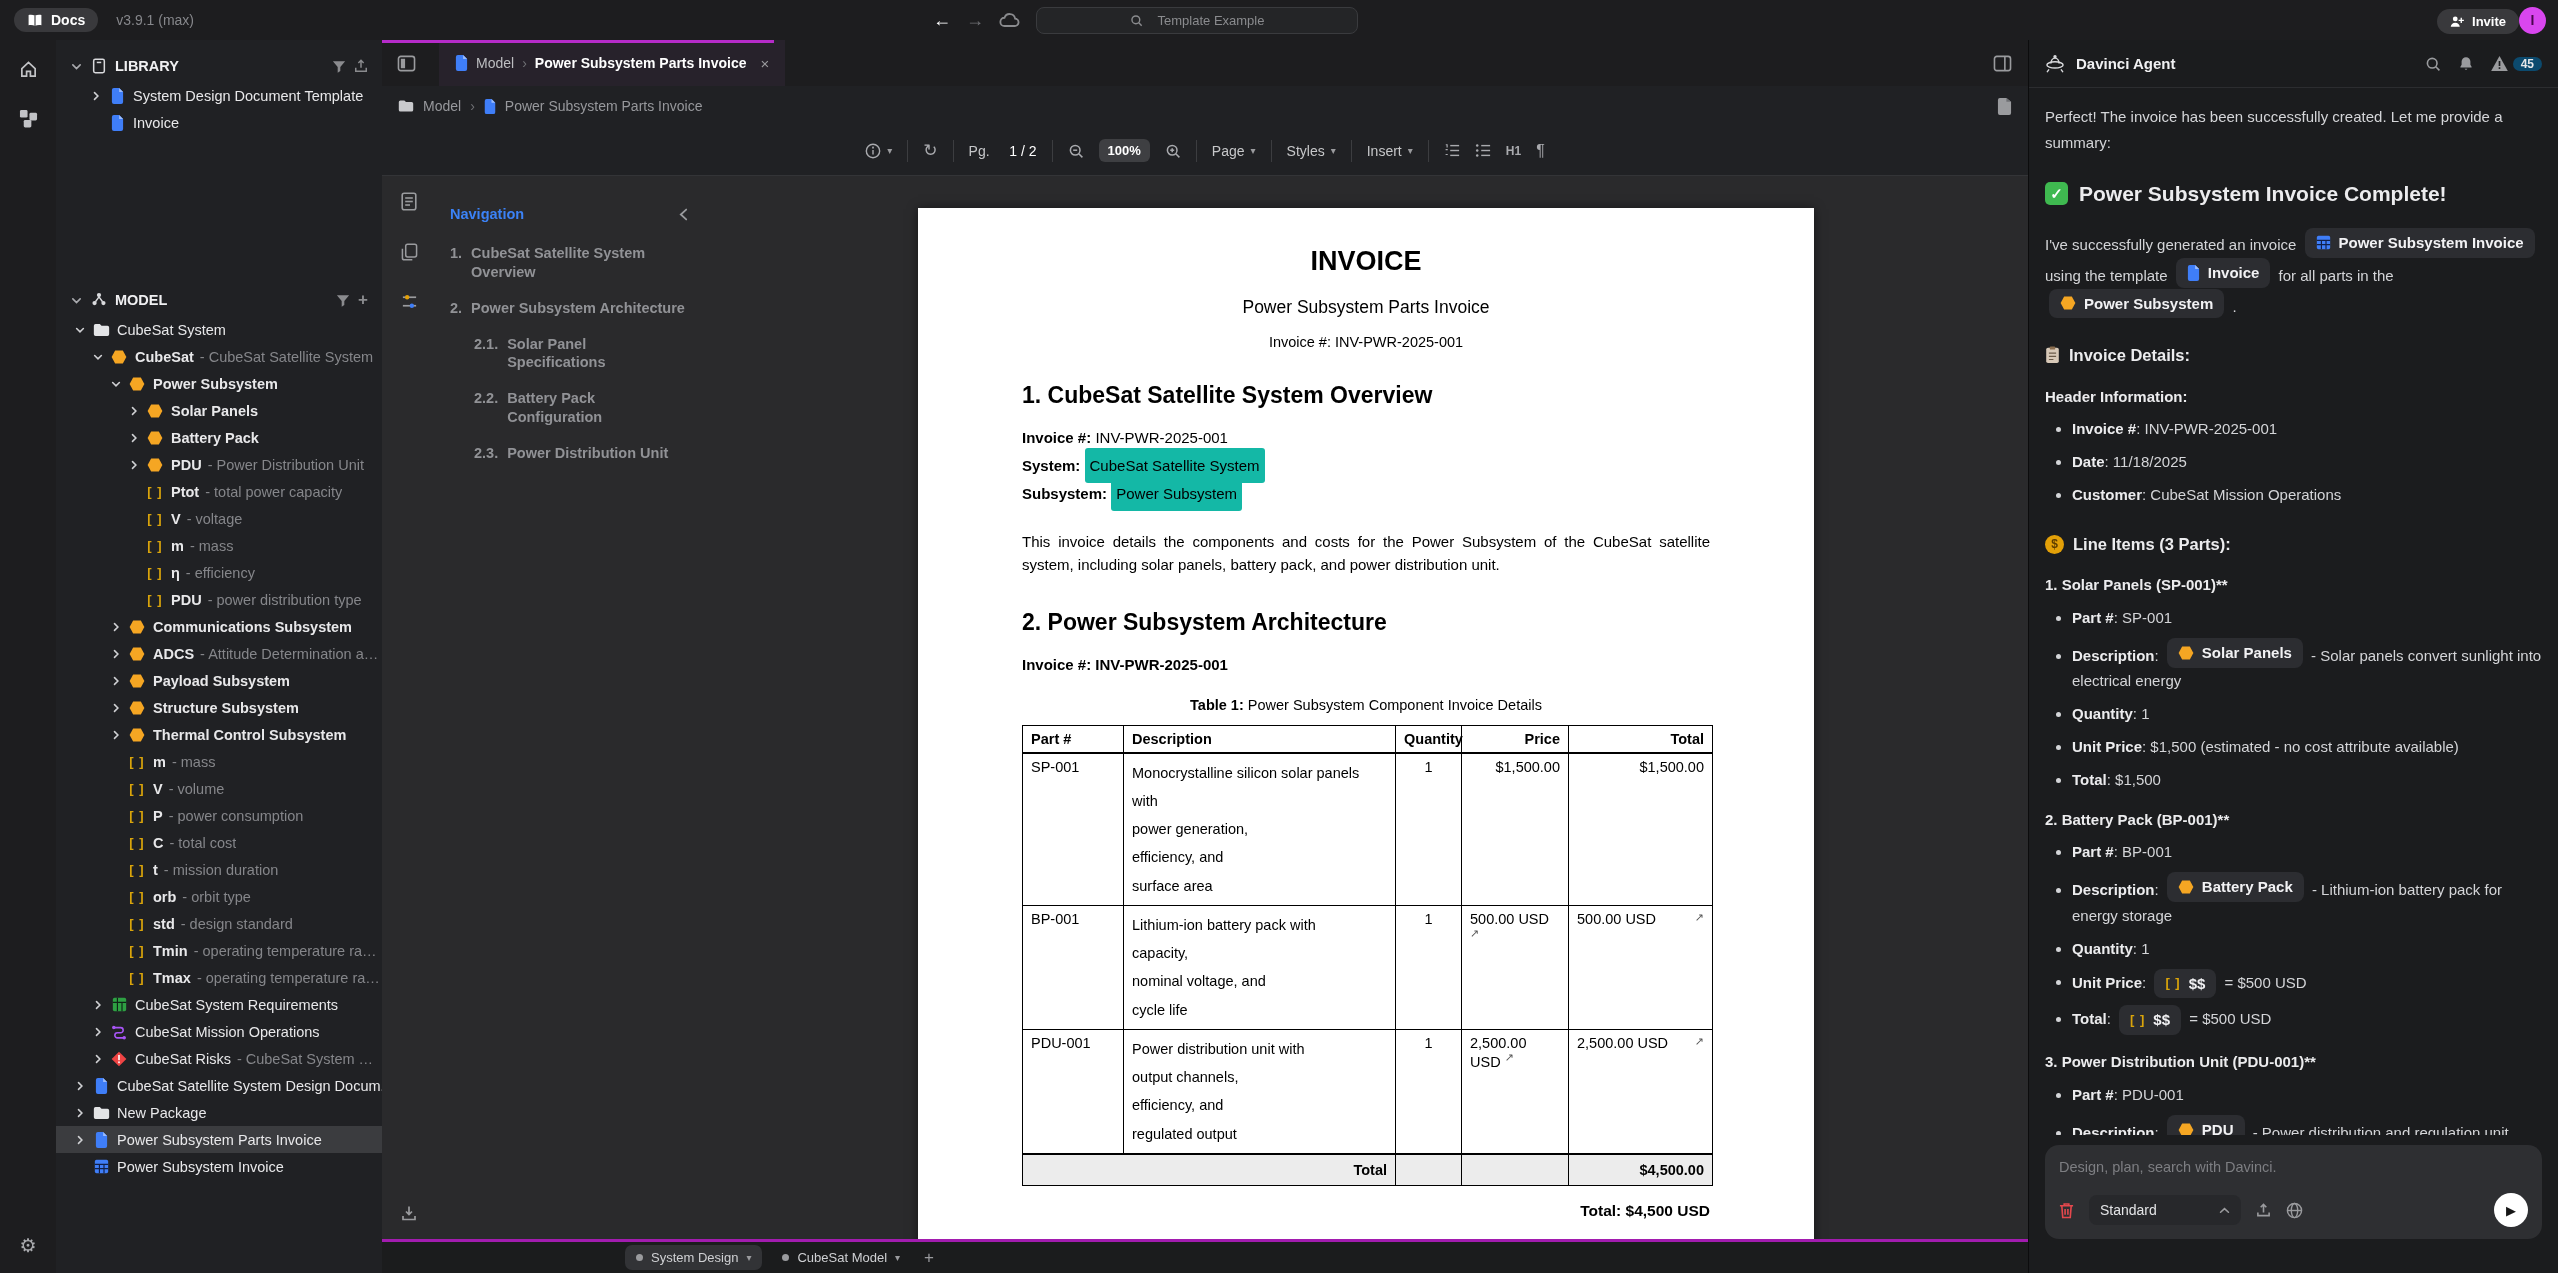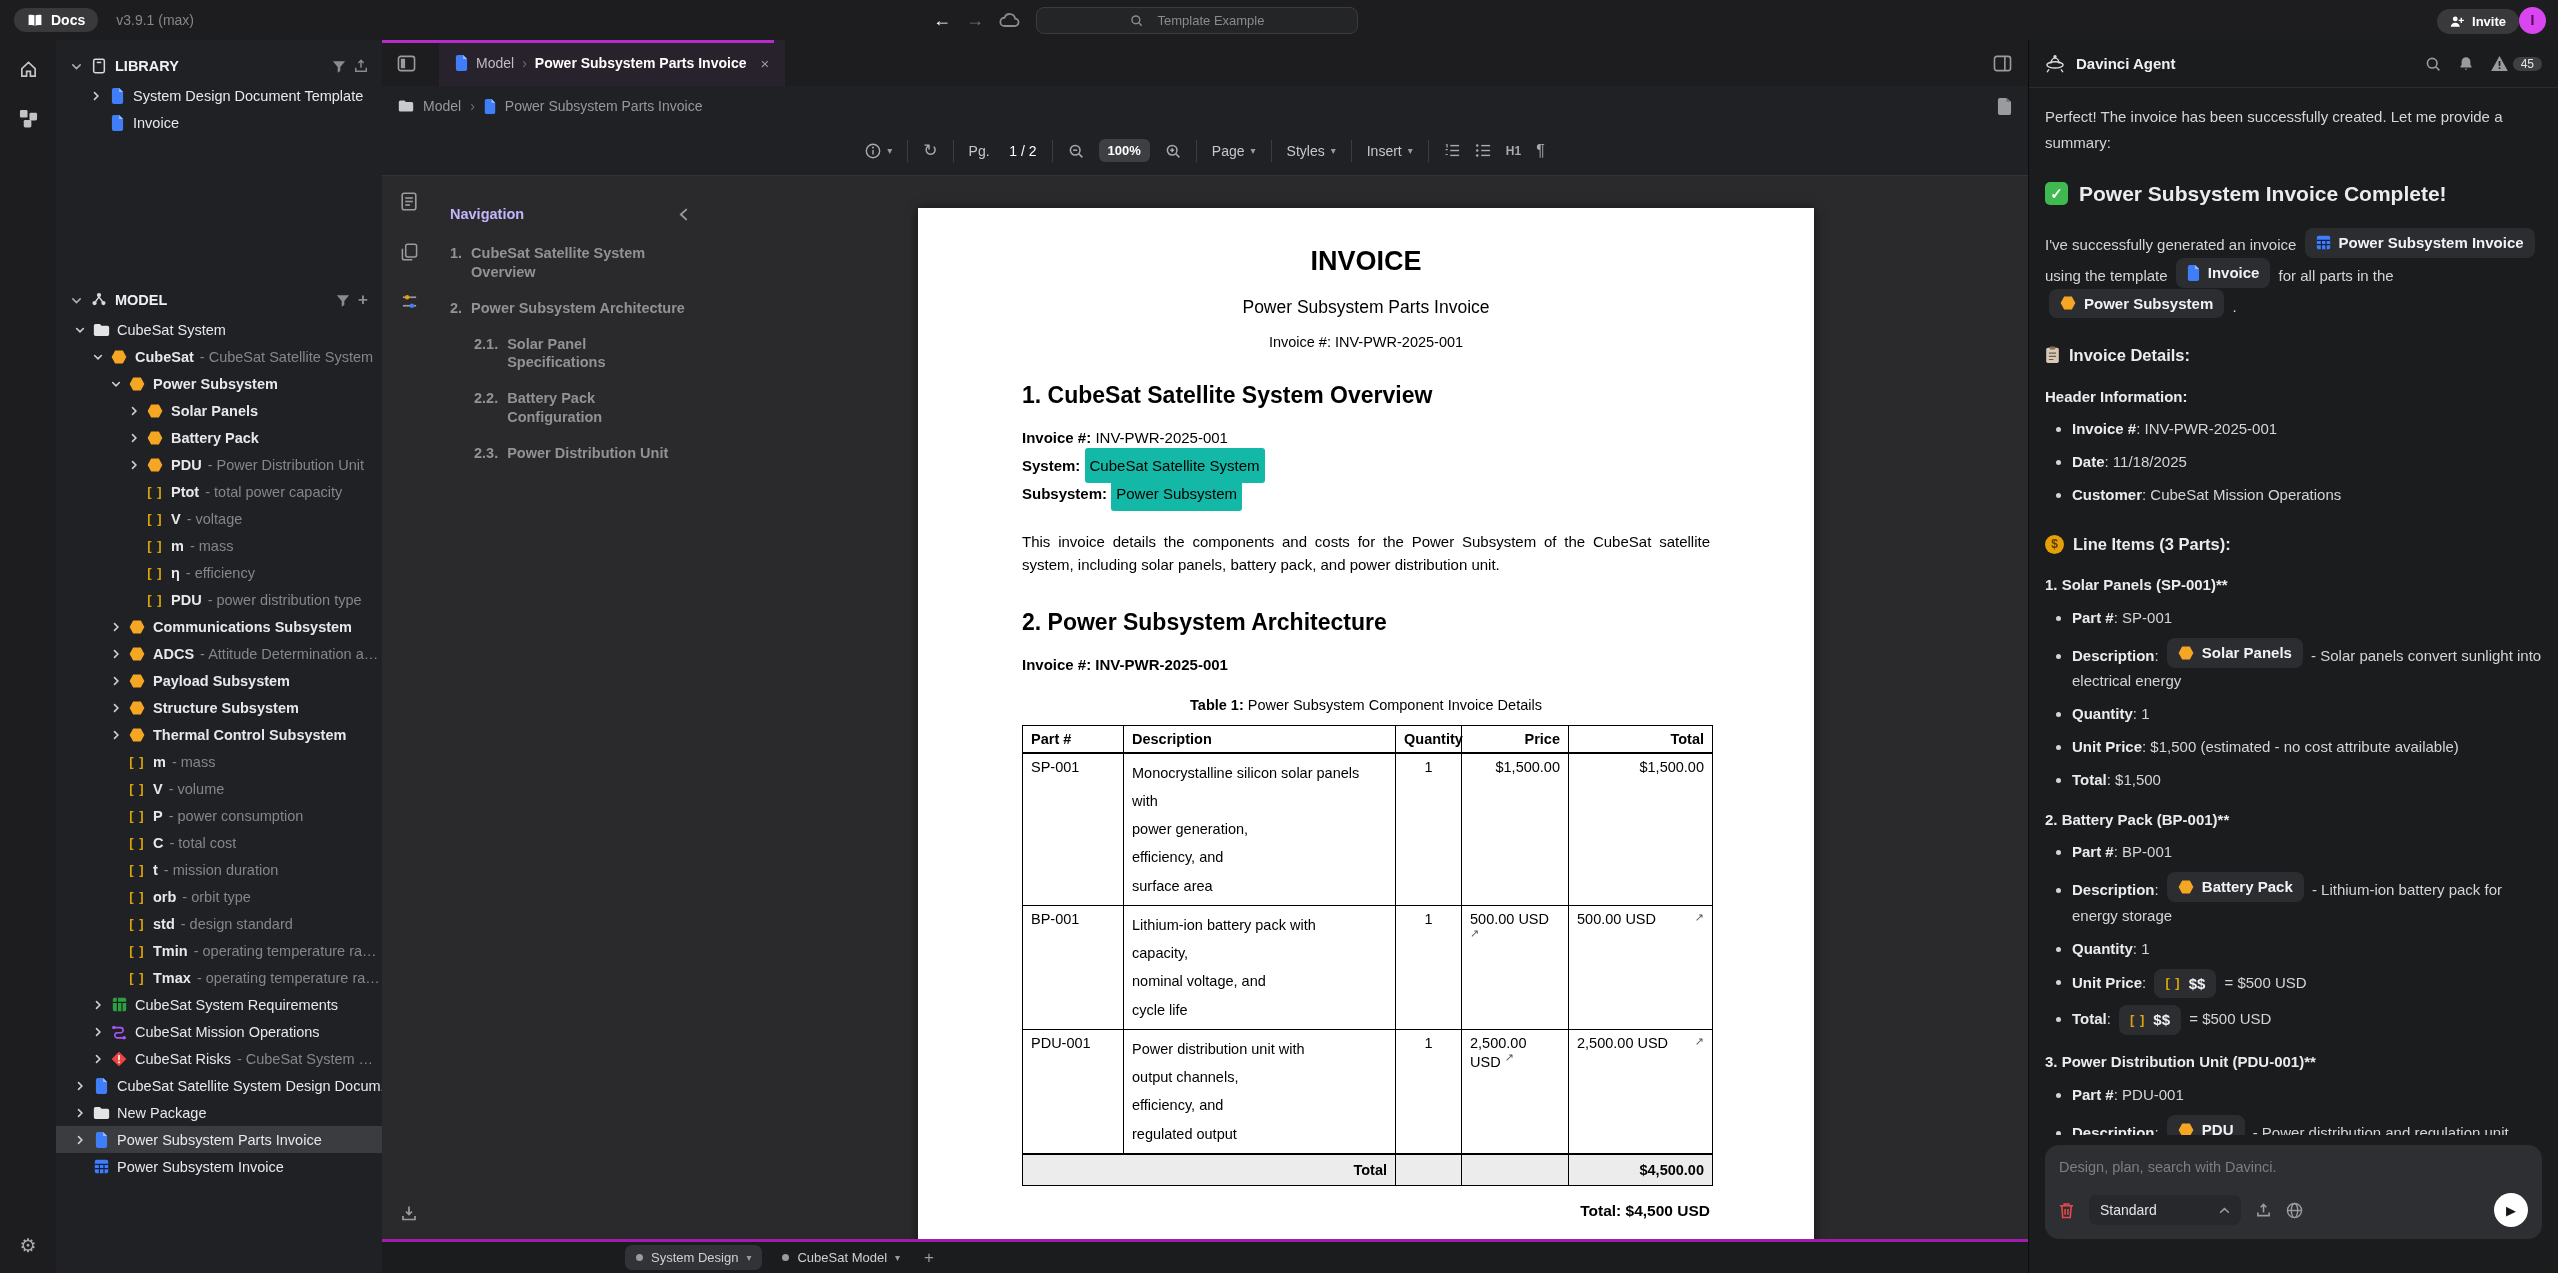--- a/index.html
+++ b/index.html
@@ -55,21 +55,21 @@
   .tb-item{display:flex;align-items:center;gap:6px}
   .zoom-box{background:#3e3f42;border-radius:6px;padding:4px 9px;font-weight:bold;font-size:13px;color:#fff}
   .caret{font-size:10px;color:#9a9b9e}
   .h1-glyph{font-weight:bold;font-size:12px;color:#a9aaae}
   .pilcrow{font-size:16px;color:#a9aaae}
 
   .canvas{flex:1;display:flex;overflow:hidden}
   .strip{width:54px;display:flex;flex-direction:column;align-items:center;padding:16px 0 18px;gap:32px}
   .strip .flexspace{flex:1}
   .navpanel{width:268px;padding:30px 16px 0 14px;flex:none}
-  .navhead{display:flex;align-items:center;justify-content:space-between;font-weight:bold;font-size:14.5px;color:#c4b5fd;margin-bottom:22px}
+  .navhead{display:flex;align-items:center;justify-content:space-between;font-weight:bold;font-size:14.5px;color:#3b82f6;margin-bottom:22px}
   .navitem{display:flex;gap:9px;font-weight:bold;font-size:14.5px;color:#919296;margin-bottom:17px;line-height:1.3}
   .navitem.lvl1{margin-left:24px}
   .pagewrap{flex:1;display:flex;justify-content:center;overflow:hidden}
   .page{width:896px;flex:none;height:fit-content;min-height:1080px;background:#fff;color:#000;margin-top:32px;padding:26px 104px 40px;box-shadow:0 1px 10px rgba(0,0,0,.5)}
 
   
   .d-h1{font-size:27px;font-weight:bold;text-align:center;margin:12px 0 20px}
   .d-sub{font-size:17.5px;text-align:center;margin-bottom:16px}
   .d-invc{font-size:14.5px;text-align:center;margin-bottom:28px}
   .d-h2{font-size:23px;font-weight:bold;margin:32px 0 20px}
@@ -87,21 +87,21 @@
   .lk{font-size:11px;color:#555}
   .tflex{display:flex;justify-content:space-between}
   .d-total{text-align:right;font-weight:bold;font-size:15.5px;margin:16px 0 28px}
 
   
   .rightpanel{width:530px;flex:none;background:#1b1c1e;border-left:1px solid #0c0c0d;display:flex;flex-direction:column}
   .rp-head{height:48px;display:flex;align-items:center;gap:11px;padding:0 16px;border-bottom:1px solid #2c2d30}
   .rp-title{font-weight:bold;font-size:15px;color:#f0f0f2}
   .rp-icons{margin-left:auto;display:flex;align-items:center;gap:17px}
   .warn-badge{display:flex;align-items:center;gap:5px}
-  .badge-pill{background:#404040;border-radius:10px;padding:0 8px;font-size:12px;font-weight:normal;color:#e6e6e8}
+  .badge-pill{background:#0c4a6e;border-radius:10px;padding:0 8px;font-size:12px;font-weight:bold;color:#e6e6e8}
   .rp-body{flex:1;overflow:hidden;padding:16px 16px 0;font-size:15px;line-height:1.72;color:#d4d5d8}
   .ach2{display:flex;align-items:center;gap:11px;font-size:21px;font-weight:bold;color:#ececee;margin:20px 0 16px}
   .ach3{display:flex;align-items:center;gap:9px;font-size:16.5px;font-weight:bold;color:#ececee;margin:22px 0 10px}
   .apb{font-weight:bold;color:#ececee;margin:14px 0 4px}
   .rp-body ul{margin:4px 0 12px;padding-left:27px}
   .rp-body li{margin:7px 0}
   .ab{font-weight:bold;color:#ececee}
   .achip{display:inline-flex;align-items:center;gap:8px;background:#2c2d31;border-radius:8px;padding:2px 11px;font-weight:bold;color:#f2f2f4;margin:0 4px;white-space:nowrap}
   .checksq{width:23px;height:23px;border-radius:5px;background:#3fb950;color:#fff;font-size:15px;display:inline-flex;align-items:center;justify-content:center;font-weight:bold}
   .bagic{width:19px;height:19px;border-radius:50%;background:#e3a008;color:#5c3c00;font-size:12px;font-weight:bold;display:inline-flex;align-items:center;justify-content:center}

